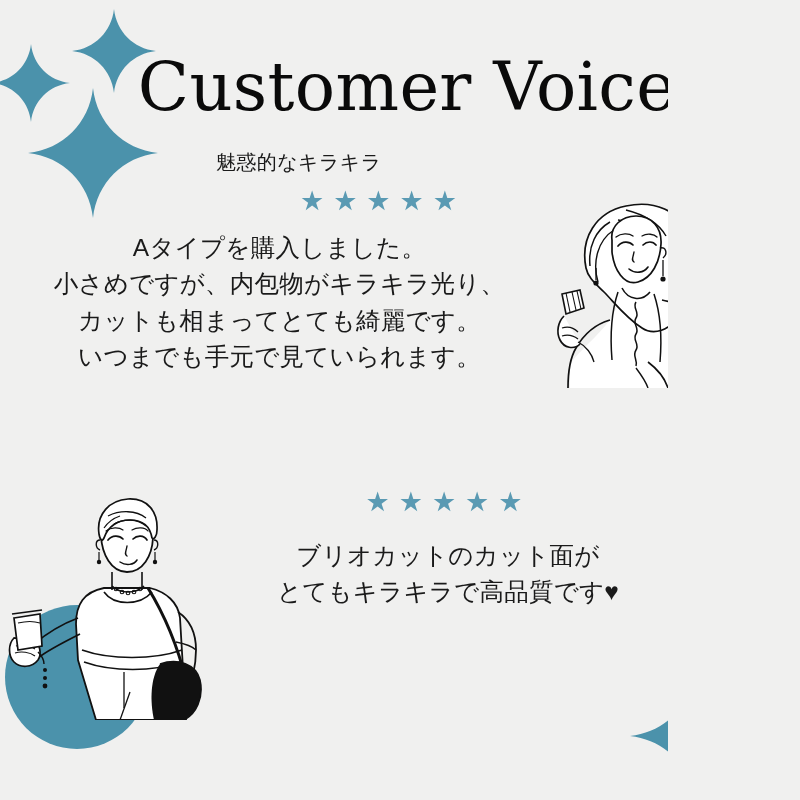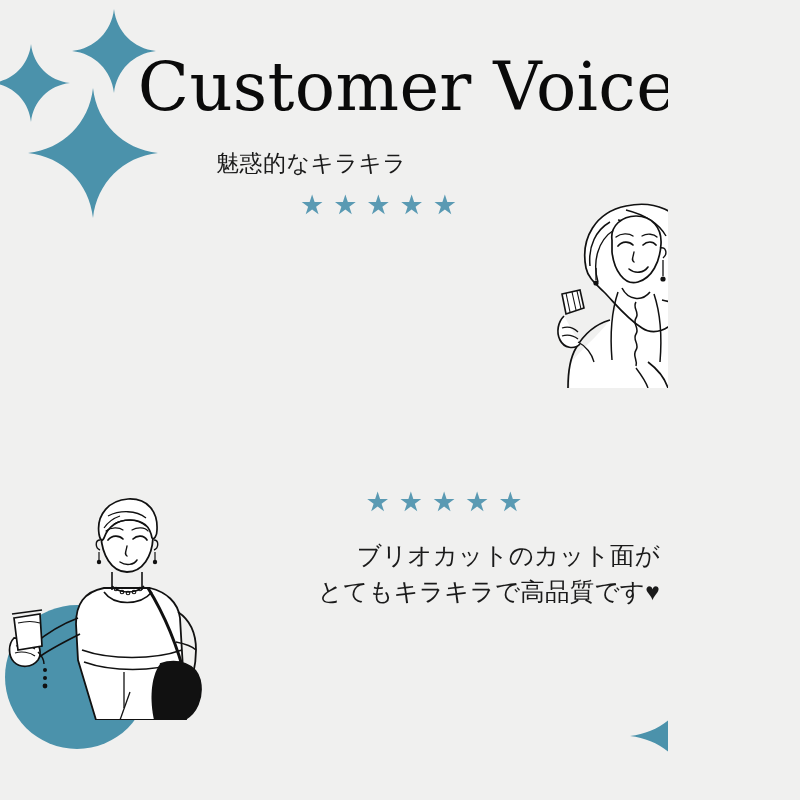--- a/index.html
+++ b/index.html
@@ -44,21 +44,21 @@
     color: #0a0a0a;
     font-weight: 400;
     padding-left: 14px;
     box-sizing: border-box;
   }
 
   
   .review { position: absolute; }
 
   .review-heading {
-    font-size: 23px;
+    font-size: 20px;
     line-height: 1.2;
     color: #1a1a1a;
     letter-spacing: 0.02em;
     white-space: nowrap;
   }
   .stars {
     display: flex;
     gap: 9px;
     color: #5a9ab3;
     font-size: 27px;
@@ -76,21 +76,21 @@
   
   #review-1 { left: 0; top: 150px; width: 545px; }
   #review-1 .review-heading { text-align: left; padding-left: 216px; }
   #review-1 .stars { justify-content: flex-end; padding-right: 88px; margin-top: 14px; }
   #review-1 .review-body { text-align: center; margin-top: 15px; padding-left: 14px; }
 
   
   #review-2 { left: 200px; top: 470px; width: 460px; }
   #review-2 .review-heading { text-align: left; padding-left: 18px; }
   #review-2 .stars { justify-content: center; margin-top: 19px; padding-left: 28px; }
-  #review-2 .review-body { text-align: right; margin-top: 22px; padding-left: 36px; }
+  #review-2 .review-body { text-align: center; margin-top: 22px; padding-left: 36px; }
 
   
   .illus { position: absolute; }
   .illus-circle {
     position: absolute;
     border-radius: 50%;
     background: #4b92ab;
   }
   .illus-art { position: absolute; }
 </style>
@@ -273,20 +273,24 @@
 
   <div class="review" id="review-1">
     <div class="review-heading">魅惑的なキラキラ</div>
     <div class="stars">
       <span class="star">★</span>
       <span class="star">★</span>
       <span class="star">★</span>
       <span class="star">★</span>
       <span class="star">★</span>
     </div>
+    <div class="review-body">Aタイプを購入しました。
+小さめですが、内包物がキラキラ光り、
+カットも相まってとても綺麗です。
+いつまでも手元で見ていられます。</div>
   </div>
 
   <div class="review" id="review-2">
     <div class="stars">
       <span class="star">★</span>
       <span class="star">★</span>
       <span class="star">★</span>
       <span class="star">★</span>
       <span class="star">★</span>
     </div>

